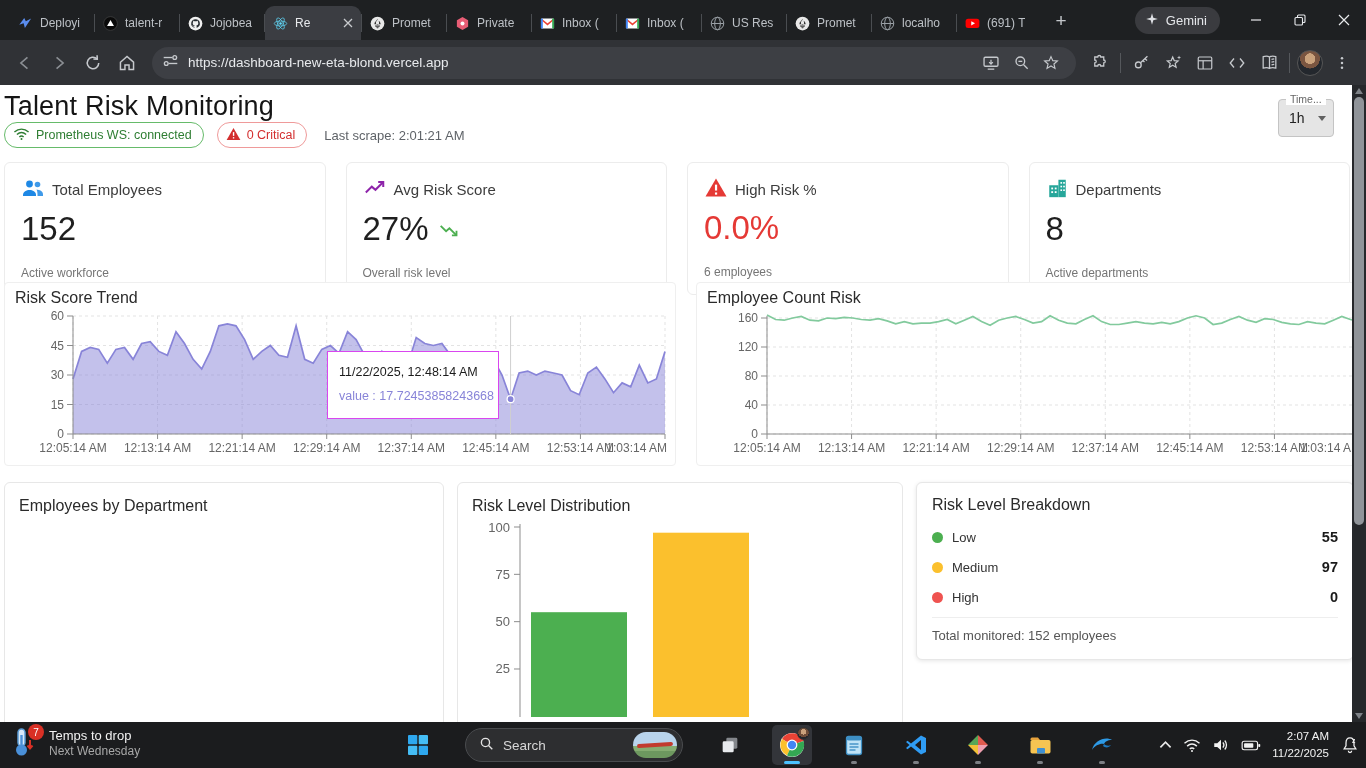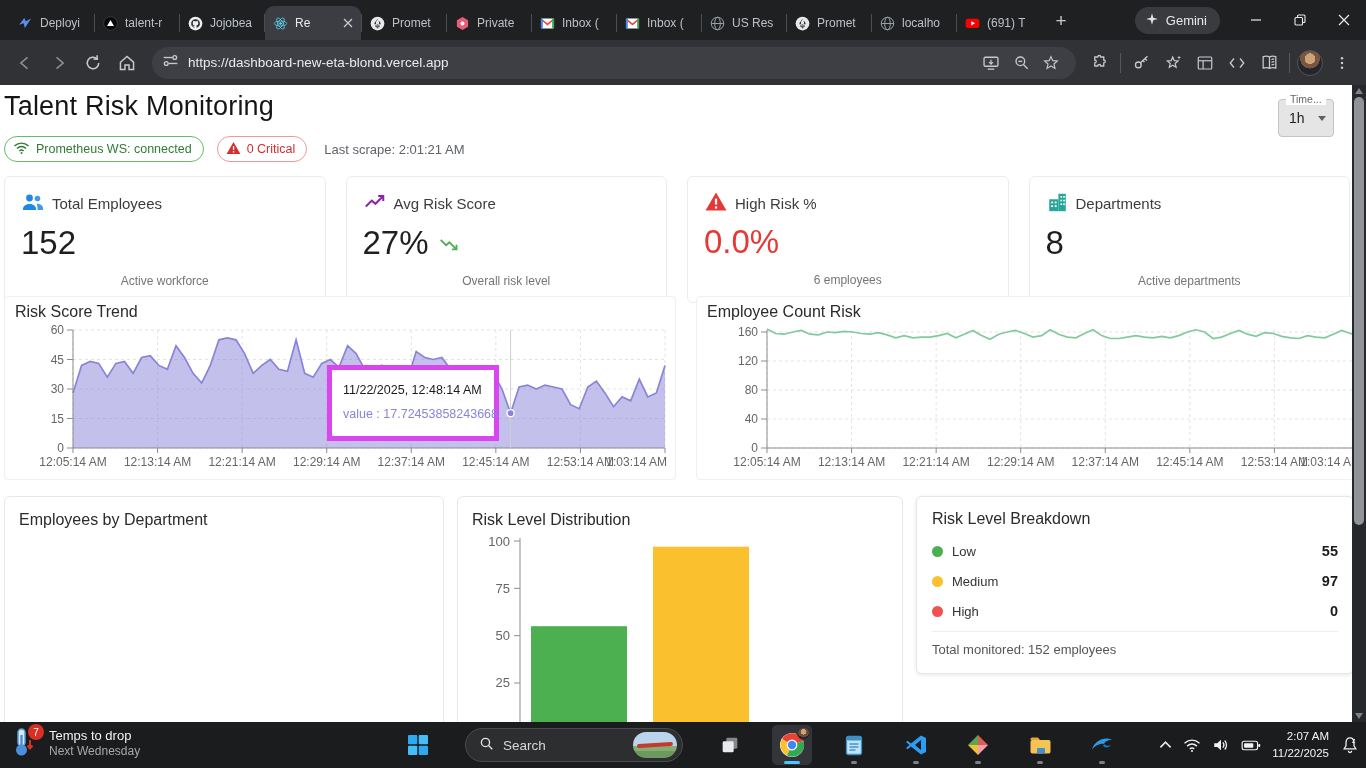--- a/index.html
+++ b/index.html
@@ -40,36 +40,36 @@
   .pg-arrow.up { top:3px; border-bottom:6px solid #7e8287; }
   .pg-arrow.down { bottom:3px; border-top:6px solid #7e8287; }
 
   .page h1 { font-size:27px; font-weight:400; color:#151515; letter-spacing:.2px; }
   .controls { position:absolute; top:14px; right:32px; display:flex; gap:14px; align-items:center; }
   .time-select { position:relative; width:56px; height:38px; border:1px solid #c4c4c4; border-radius:4px; display:flex; align-items:center; padding-left:10px; font-size:14px; color:#222; background:#e5e5e5; }
   .time-select .flabel { position:absolute; top:-7px; left:7px; background:#fff; padding:0 4px; font-size:10.5px; color:#666; }
   .caret { position:absolute; right:7px; top:16px; width:0; height:0; border-left:4.5px solid transparent; border-right:4.5px solid transparent; border-top:5px solid #616161; }
   .refresh-btn { display:flex; align-items:center; gap:8px; border:1px solid rgba(25,118,210,.5); color:#1976d2; background:#fff; border-radius:4px; padding:7px 15px; font-size:13.5px; font-weight:500; letter-spacing:.6px; }
 
-  .status-row { display:flex; align-items:center; gap:13px; margin-top:14px; }
+  .status-row { display:flex; align-items:center; gap:13px; margin-top:0; }
   .chip { display:flex; align-items:center; gap:6px; border-radius:15px; padding:3px 11px 3px 8px; font-size:12.5px; height:26px; background:#fff; }
   .chip.ok { border:1px solid #66bb6a; color:#2e7d32; }
   .chip.crit { border:1px solid #ef9a9a; color:#d32f2f; }
   .scrape { color:#5f6368; font-size:13px; margin-left:4px; }
 
   .stats-row { display:grid; grid-template-columns:repeat(4,1fr); gap:20px; margin-top:14px; height:110px; }
   .stat-card { background:#fff; border:1px solid #ececec; border-radius:6px; padding:14px 16px; }
   .stat-top { display:flex; align-items:center; gap:7px; font-size:15px; color:#3c3c3c; }
   .stat-value { font-size:33px; font-weight:500; color:#1f1f1f; margin-top:8px; display:flex; align-items:center; gap:9px; }
-  .stat-sub { font-size:12px; color:#757575; margin-top:12px;text-align:center; }
+  .stat-sub { font-size:12px; color:#757575; margin-top:18px; }
 
   .trend-row { display:grid; grid-template-columns:1fr 1fr; gap:20px; margin-top:10px; height:184px; }
   .panel { position:relative; background:#fff; border:1px solid #efefef; border-radius:4px; padding:6px 0 0 10px; }
   .panel-title { font-size:16px; color:#2b2b2b; margin-bottom:2px; }
-  .chart-tooltip { position:absolute; left:322px; top:68px; width:172px; background:#fff; border:5px solid #d946ef; padding:9px 11px; font-size:12.5px; color:#1b1b1b; line-height:1.9; z-index:5; white-space:nowrap; }
+  .chart-tooltip { position:absolute; left:322px; top:68px; width:172px; background:#fff; border:1px solid #d946ef; padding:9px 11px; font-size:12.5px; color:#1b1b1b; line-height:1.9; z-index:5; white-space:nowrap; }
   .chart-tooltip .tt-val { color:#8884d8; }
 
   .bottom-row { display:grid; grid-template-columns:440px 446px 438px; gap:13px; margin-top:16px; align-items:start; }
   .card { background:#fff; border:1px solid #e7e7e7; border-radius:6px; }
   .card.tall { height:262px; overflow:hidden; }
   .card .card-title { font-size:16px; color:#2b2b2b; padding:14px 0 4px 14px; }
   .breakdown { height:178px; box-shadow:0 1px 4px rgba(0,0,0,.10); padding:13px 15px 0 15px; }
   .breakdown .card-title { padding:0 0 8px 0; }
   .bd-row { display:flex; align-items:center; gap:9px; padding:7px 0; font-size:13px; color:#333; }
   .bd-dot { width:11px; height:11px; border-radius:50%; flex:none; }

